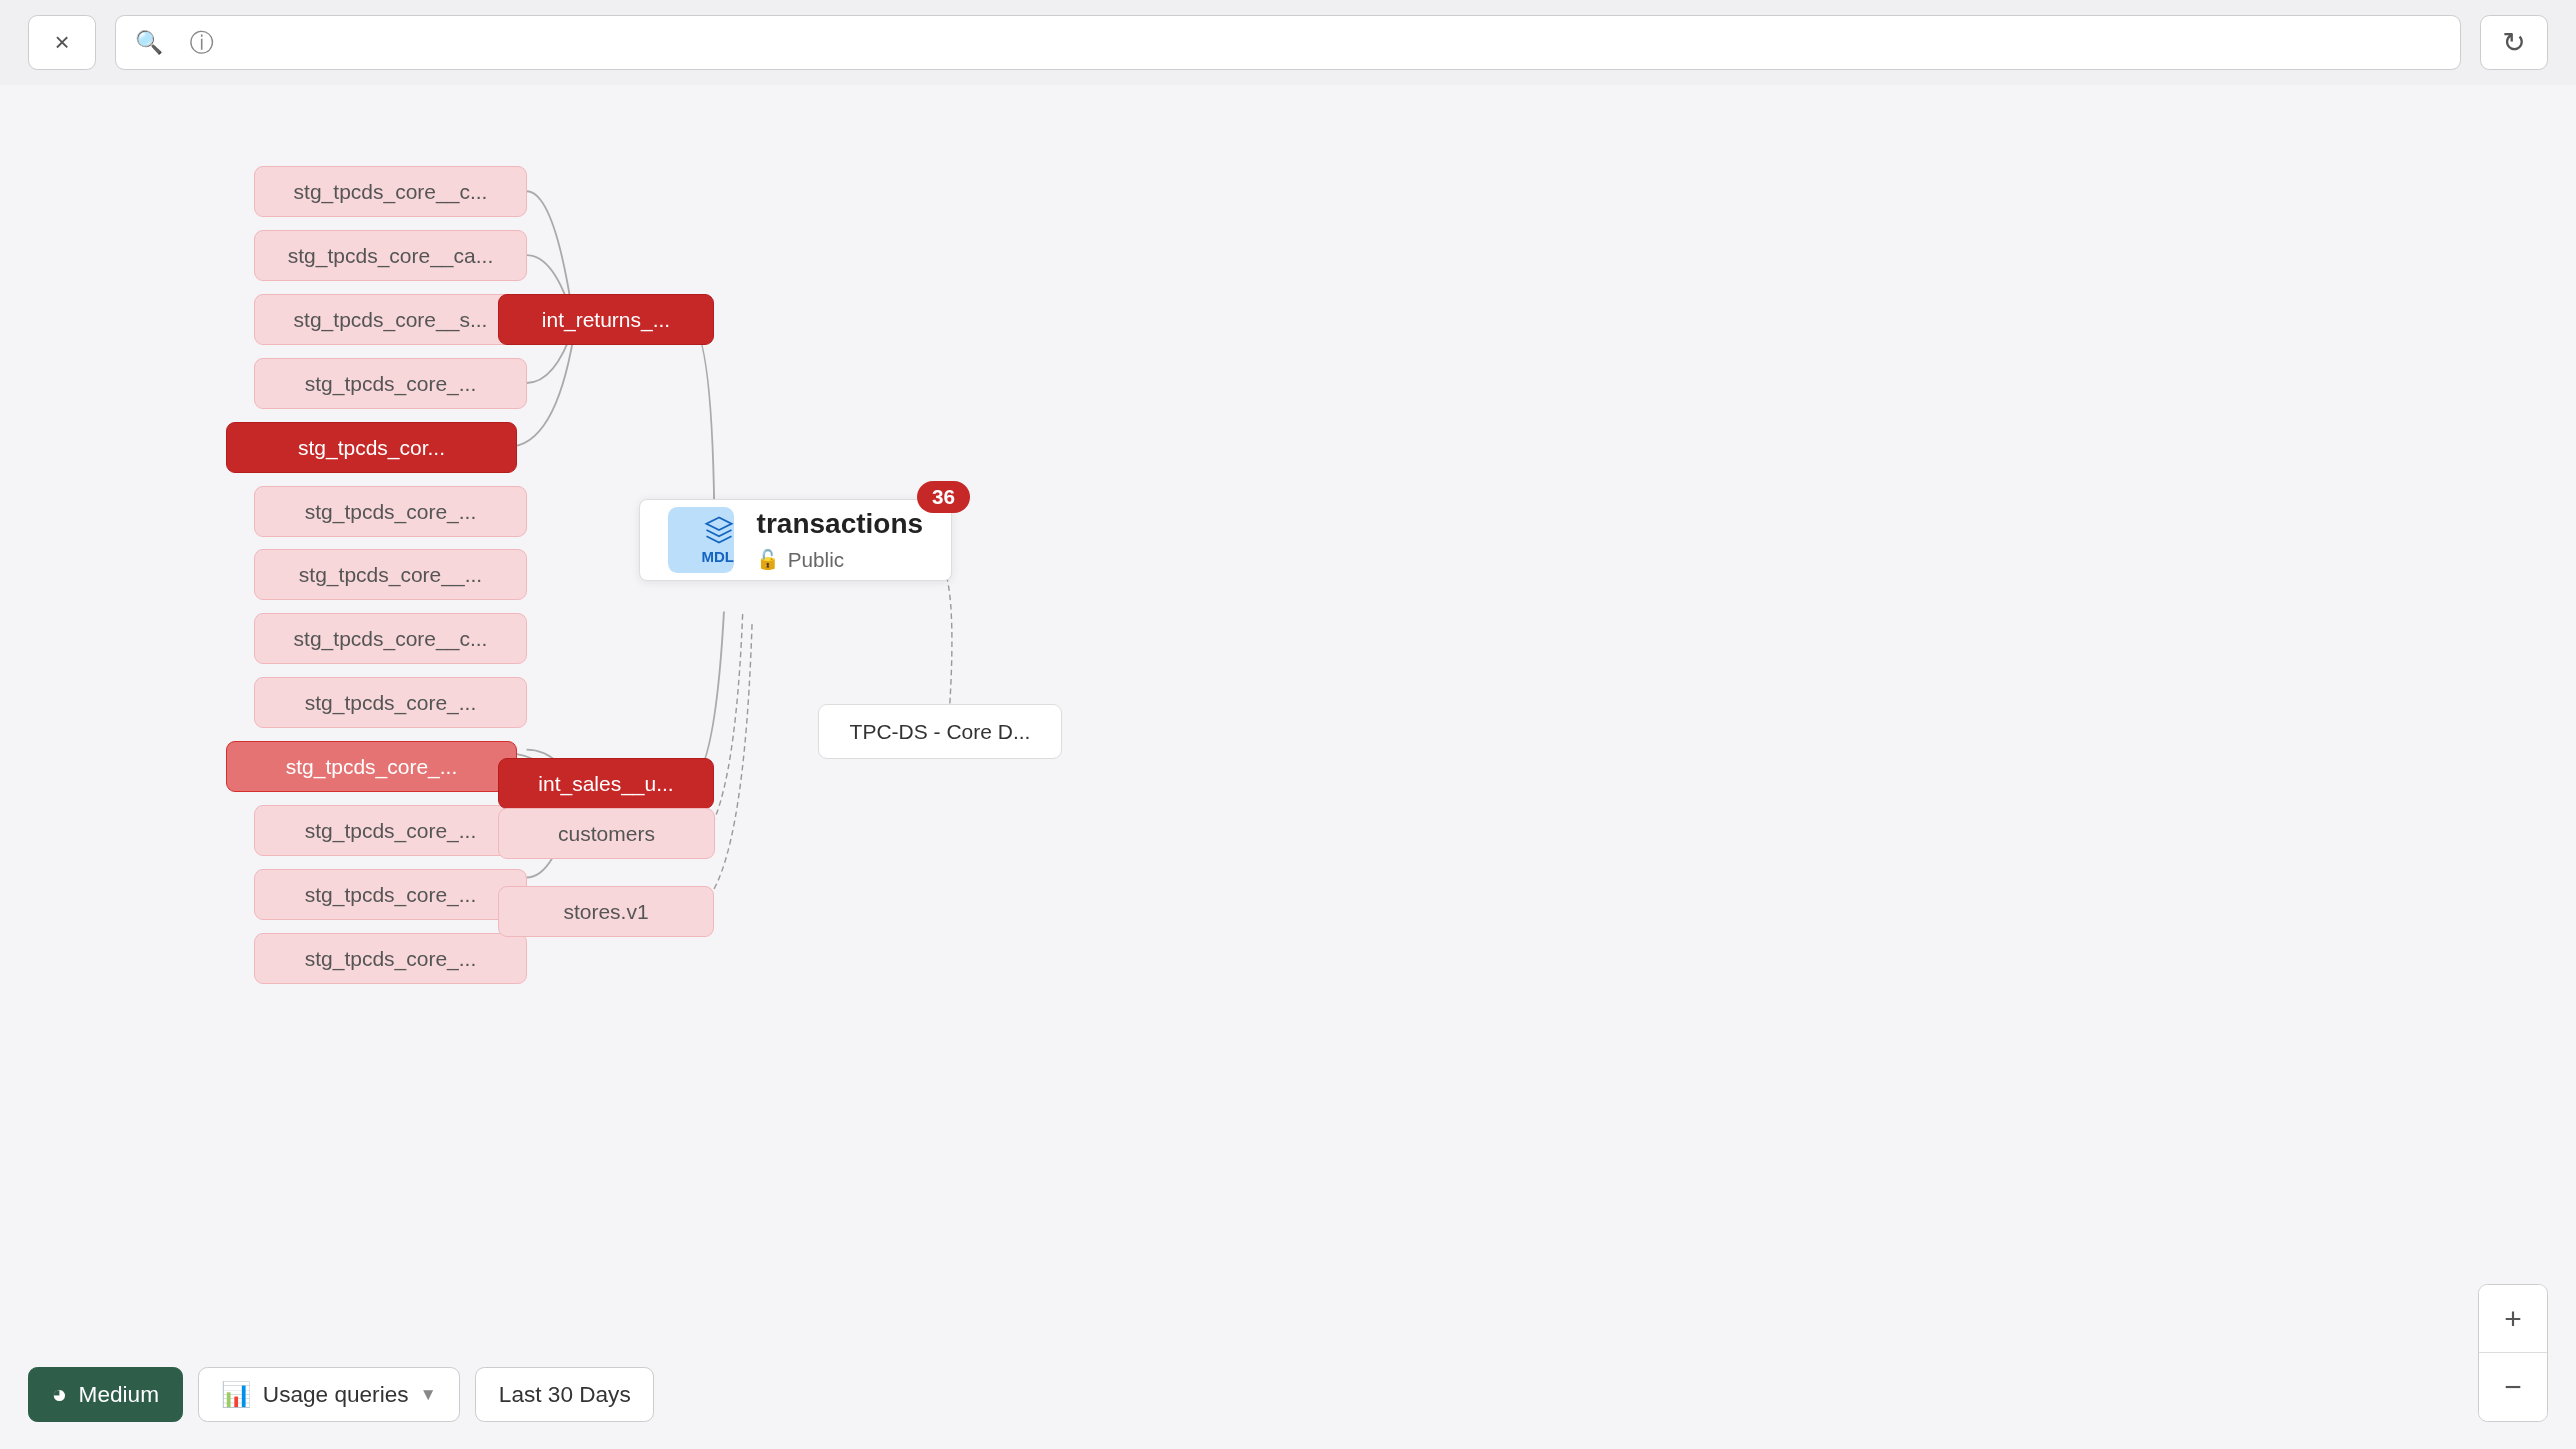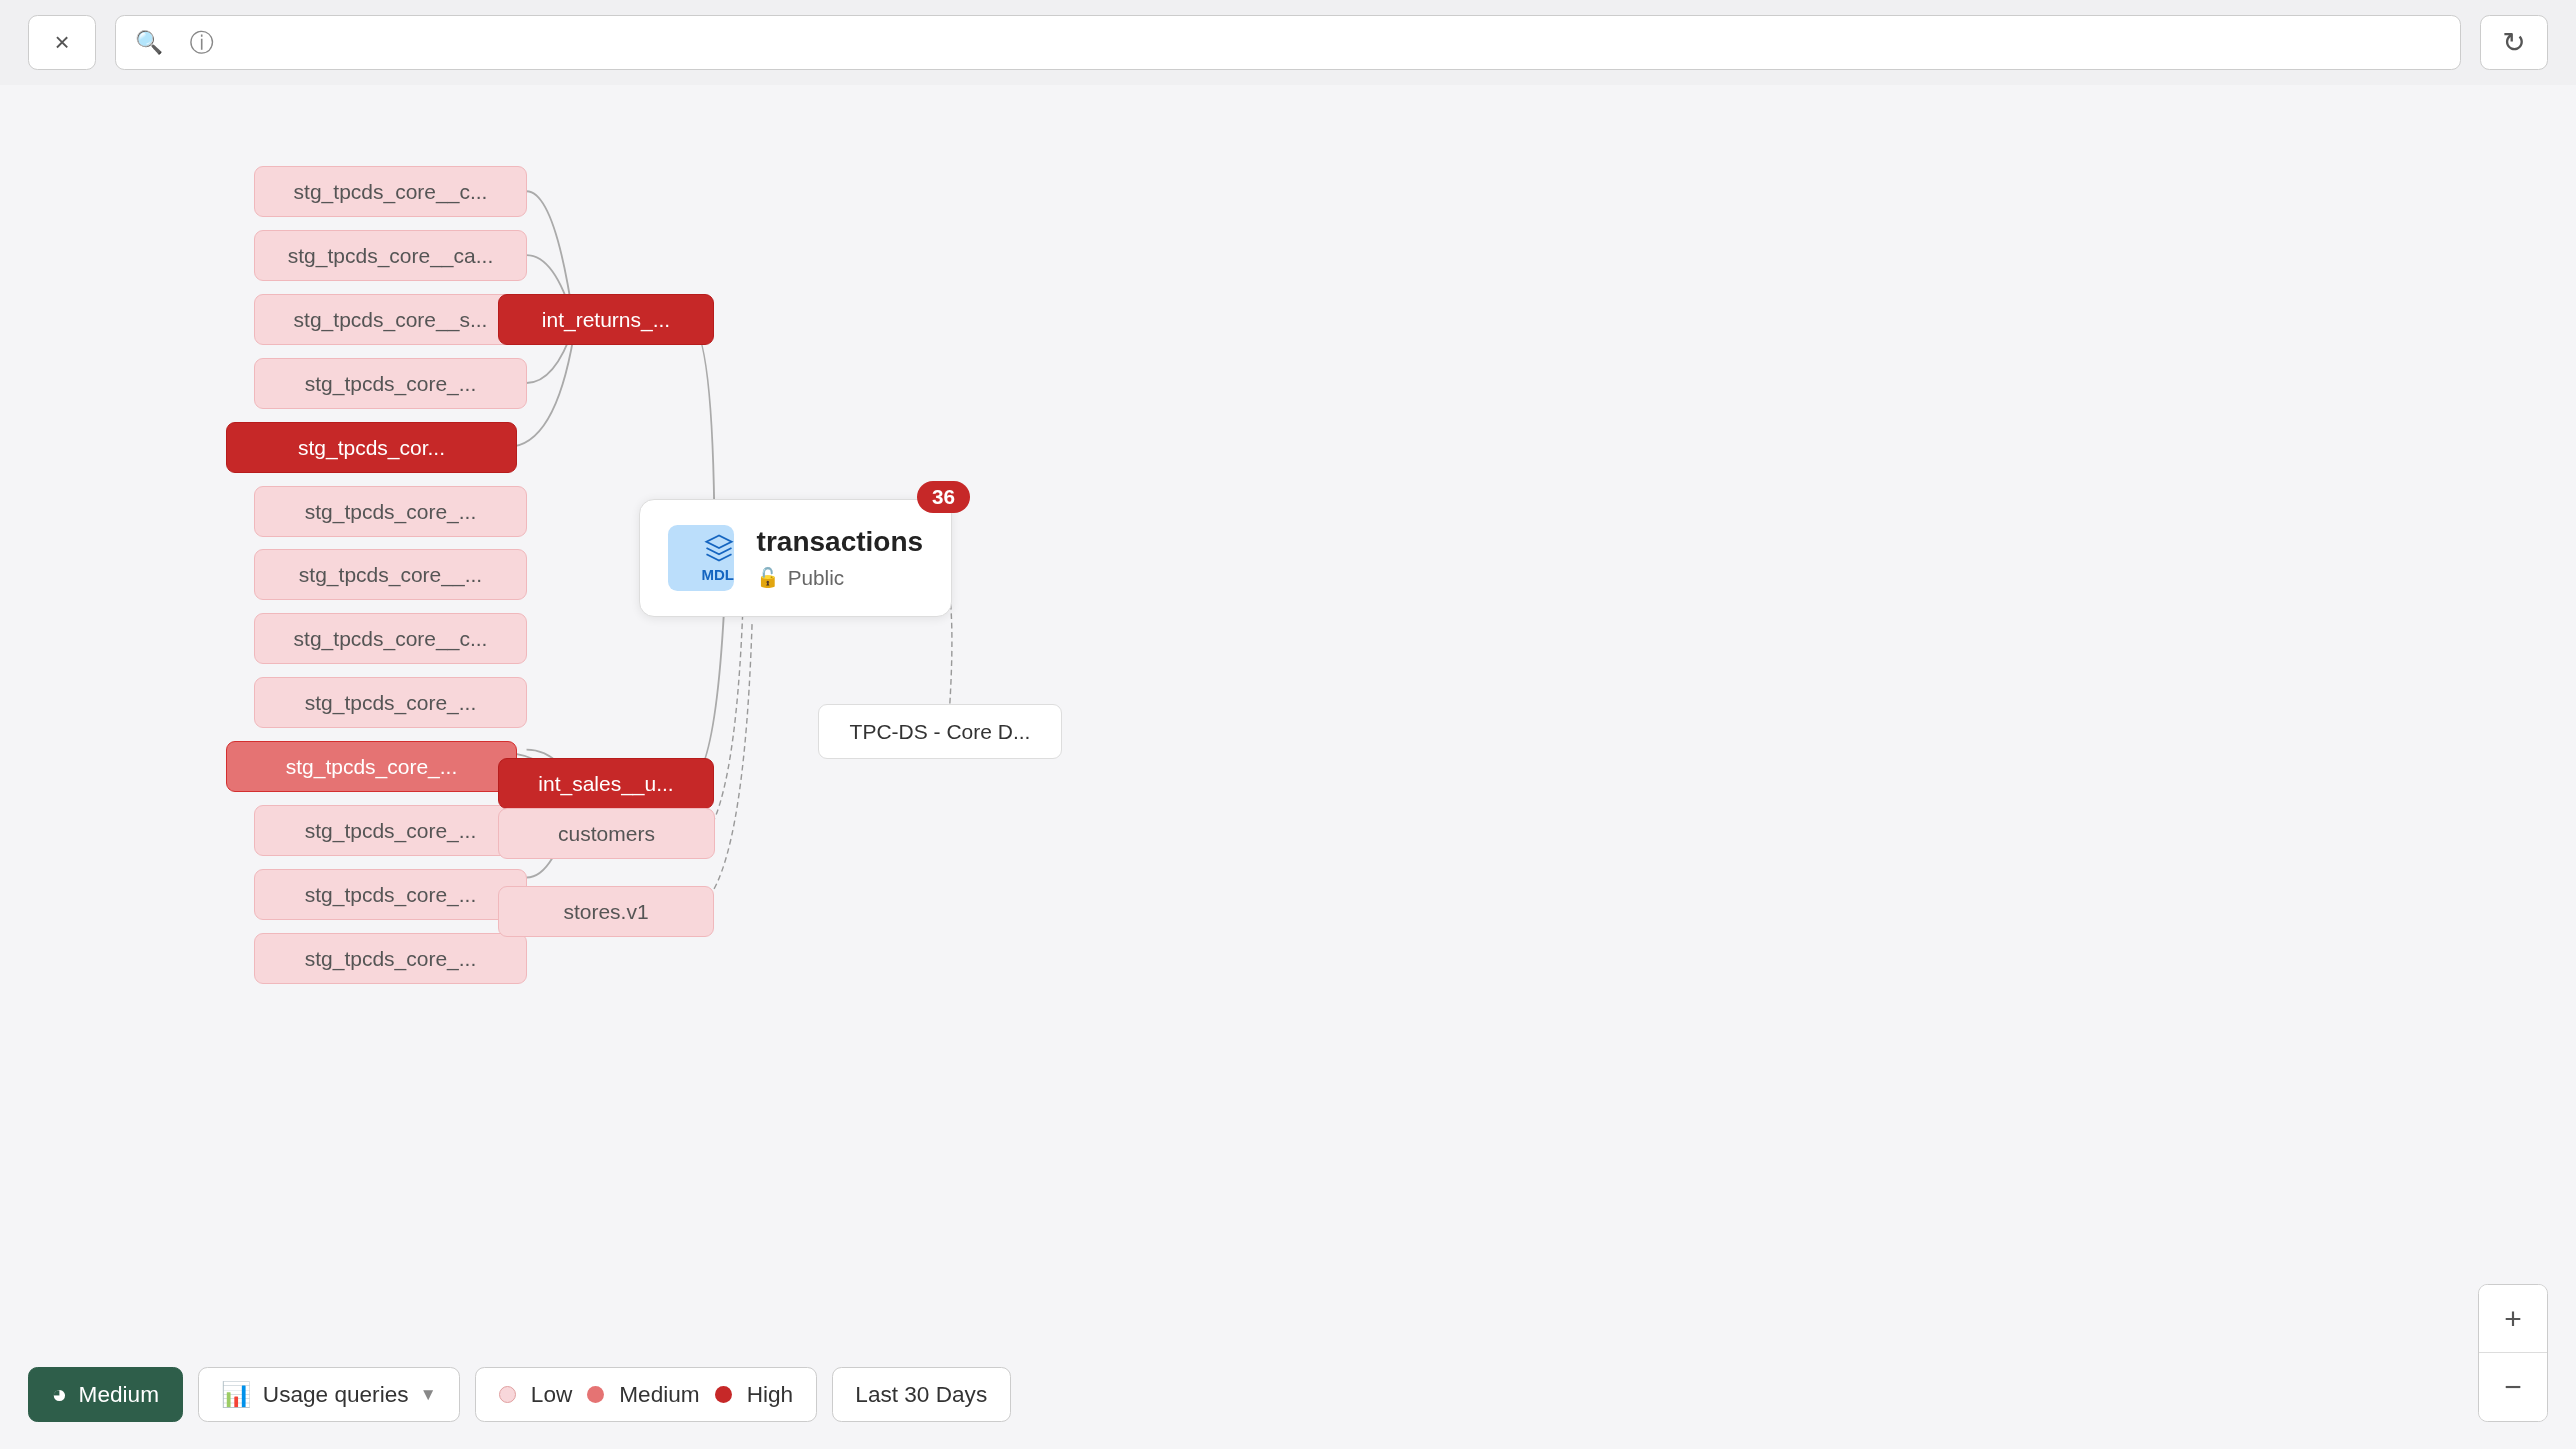--- a/index.html
+++ b/index.html
@@ -146,22 +146,22 @@
       color: #333;
       height: 55px;
       padding: 0 19px;
     }
 
     
     .transactions-card {
       position: absolute;
       background: white;
       border: 1.9px solid #ddd;
-      border-radius: 15px;
-      padding: 25px 28px;
+      border-radius: 8px;
+      padding: 7px 28px;
       display: flex;
       align-items: center;
       gap: 22.6px;
       min-width: 244px;
       box-shadow: 0 1.9px 9.4px rgba(0,0,0,0.08);
       cursor: pointer;
     }
 
     .transactions-badge {
       position: absolute;
@@ -437,28 +437,20 @@
     <span style="font-size:26px;">◕</span>
     <span>Medium</span>
   </button>
 
   <button class="toolbar-btn">
     <span style="font-size:24.4px;">📊</span>
     <span>Usage queries</span>
     <span class="dropdown-arrow">▼</span>
   </button>
 
-  <div class="legend-btn">
-    <span class="legend-dot low"></span>
-    <span>Low</span>
-    <span class="legend-dot medium"></span>
-    <span>Medium</span>
-    <span class="legend-dot high"></span>
-    <span>High</span>
-  </div>
 
   <button class="toolbar-btn">
     <span>Last 30 Days</span>
   </button>
 </div>
 
 <div class="zoom-controls">
   <button class="zoom-btn">
     <span>+</span>
   </button>

